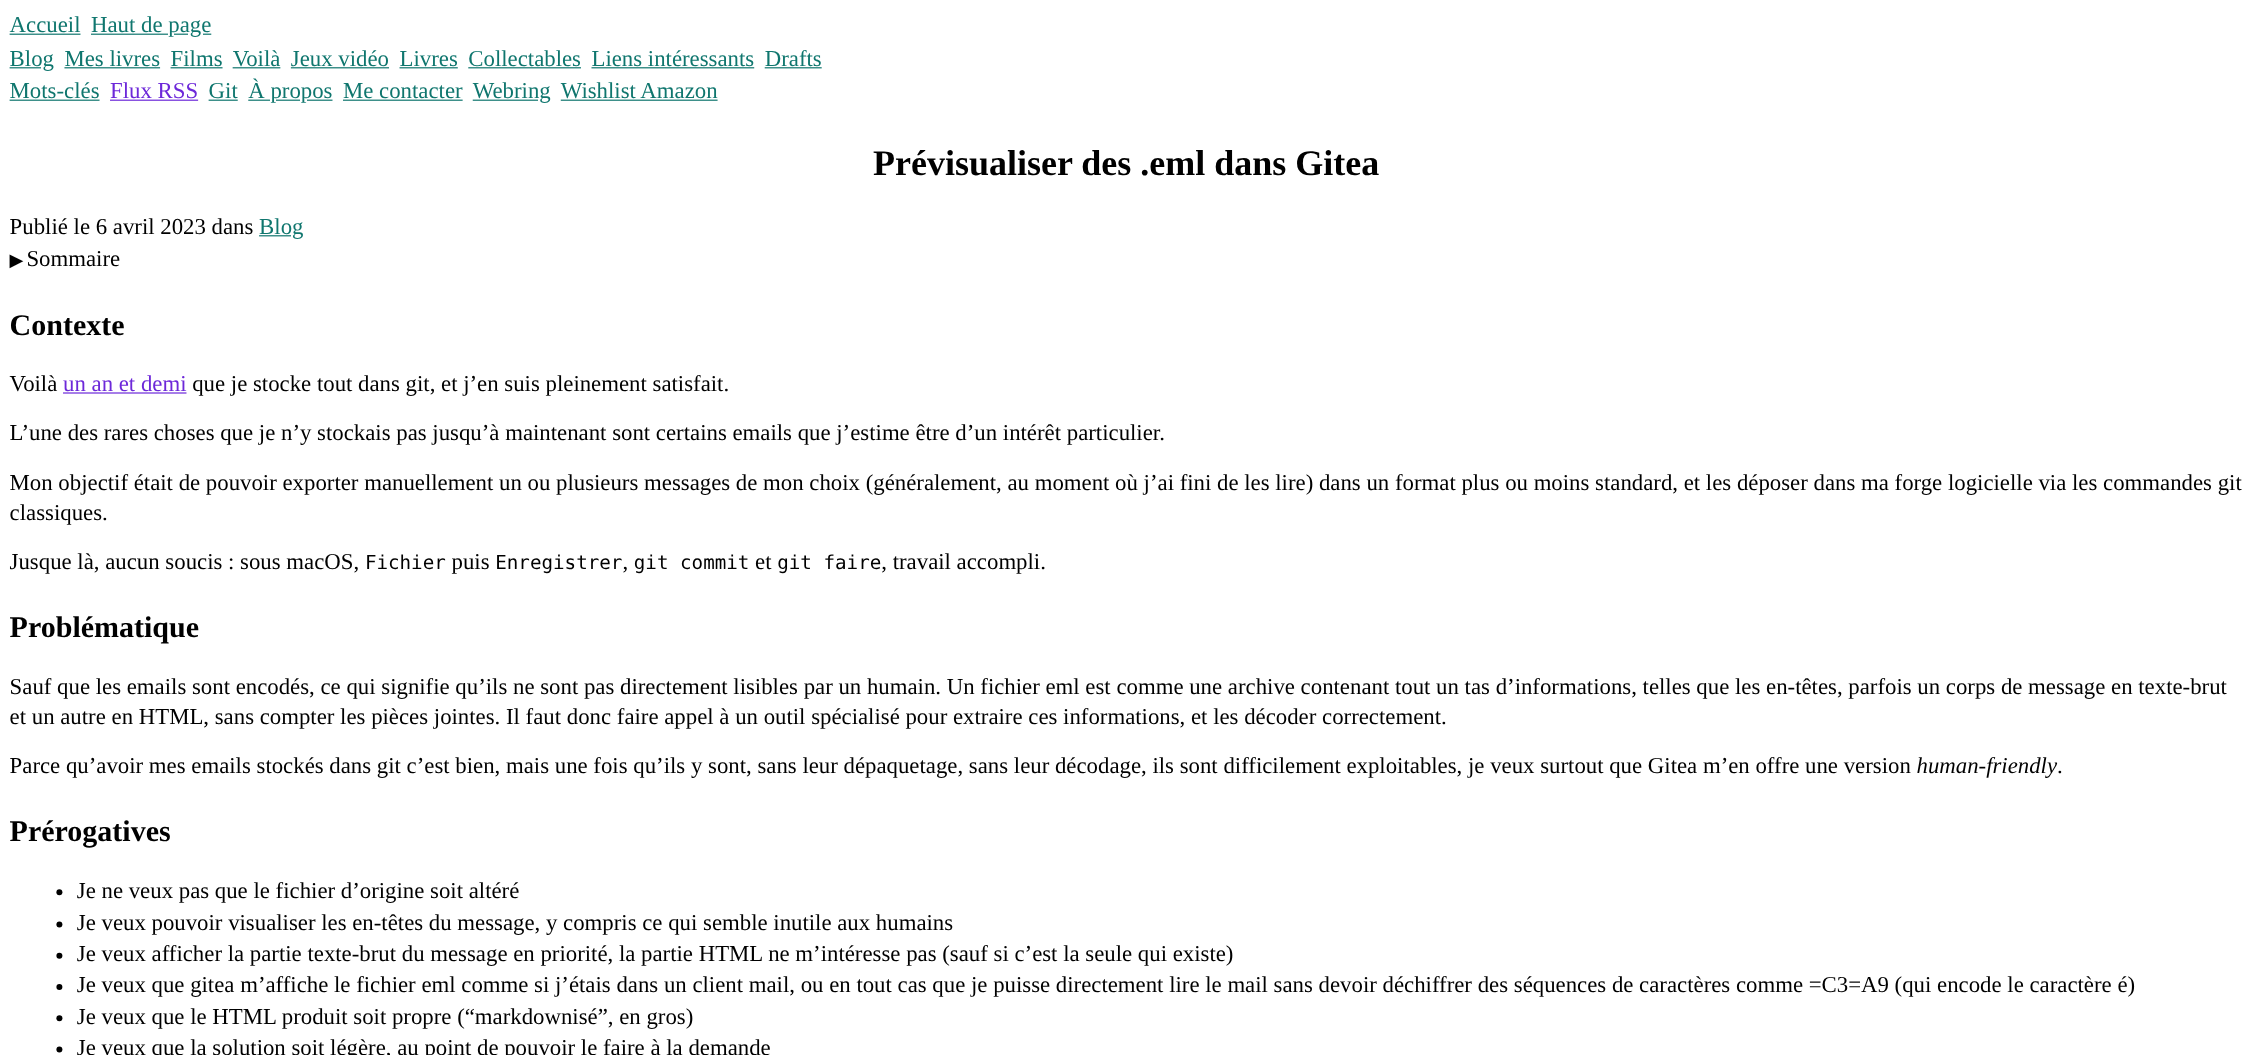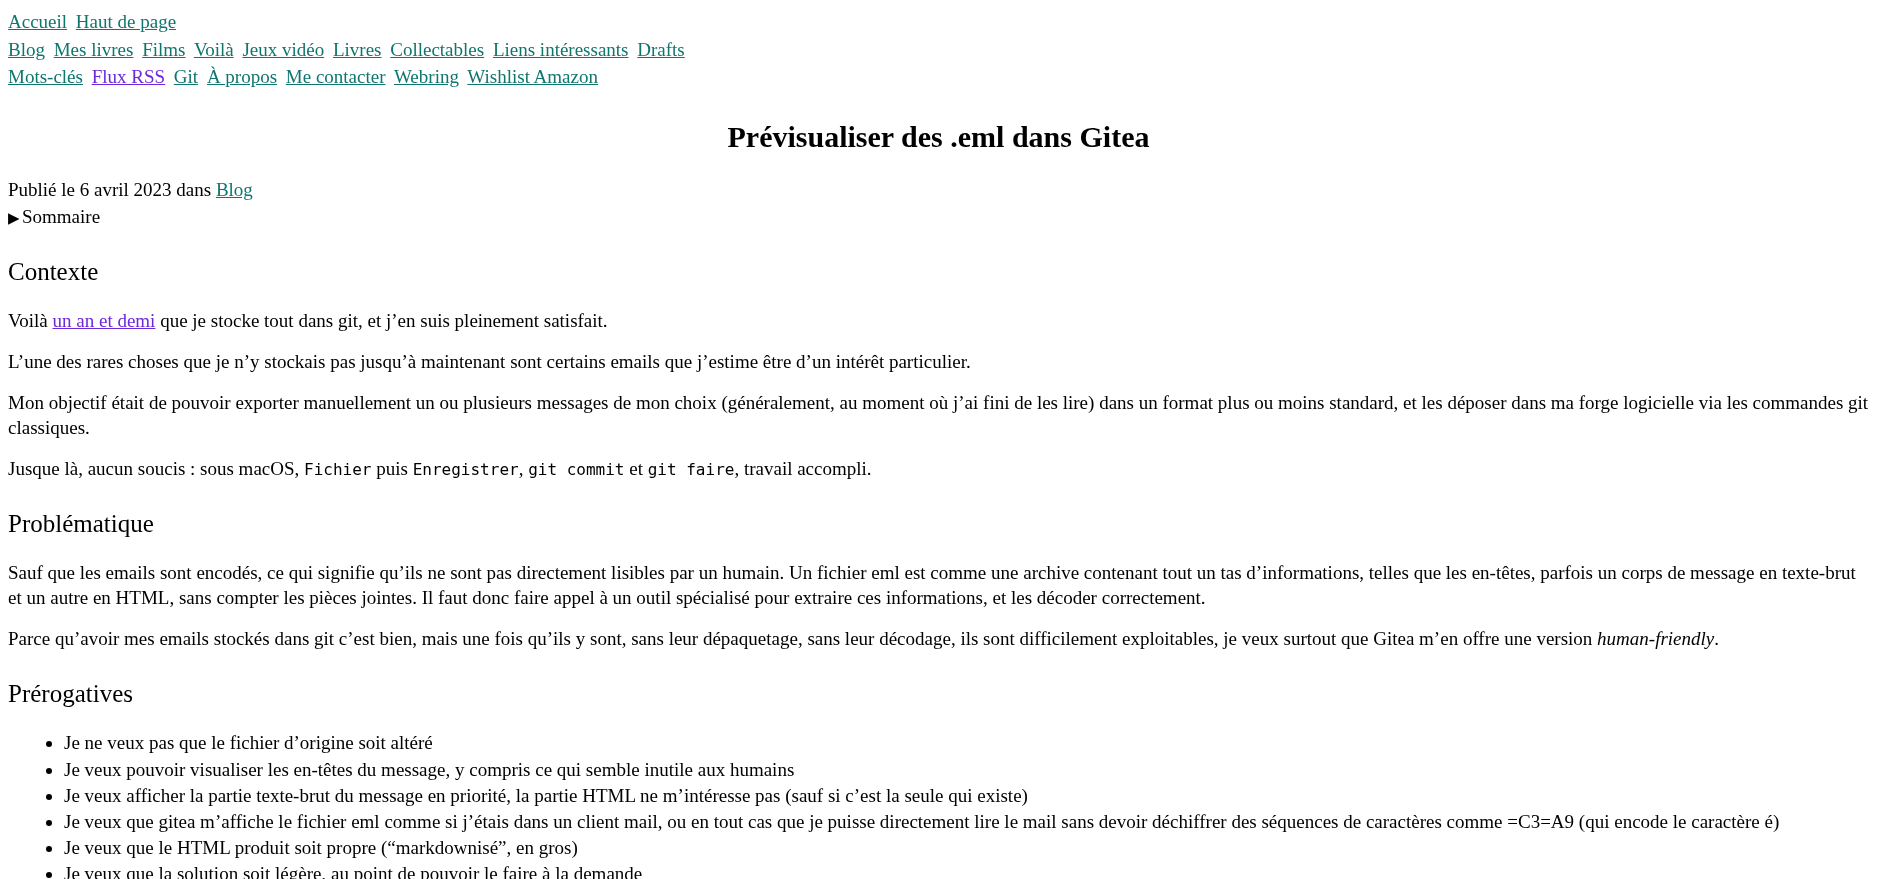--- a/index.html
+++ b/index.html
@@ -50,21 +50,21 @@
   details.summary-block > summary::-webkit-details-marker { display: none; }
   details.summary-block > summary::marker { content: ""; }
   .tri {
     display: inline-block;
     width: 14px;
     font-size: 15px;
     line-height: 1;
   }
   h2.section {
     font-size: 25px;
-    font-weight: normal;
+    font-weight: bold;
     margin: 26px 0 20px 0;
   }
   p.para {
     margin: 0 0 16px 0;
   }
   p.para:last-child { margin-bottom: 0; }
   code, .mono {
     font-family: "DejaVu Sans Mono", "Liberation Mono", monospace;
     font-size: 16px;
   }

